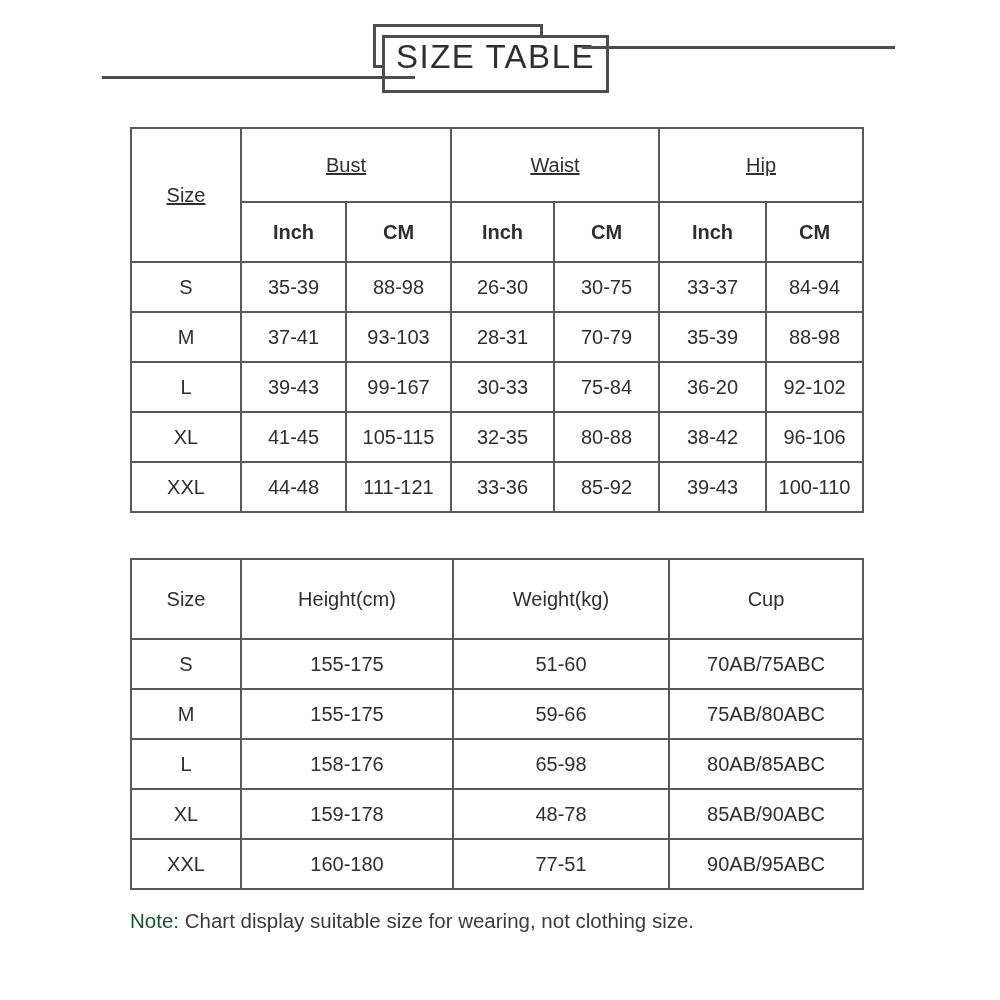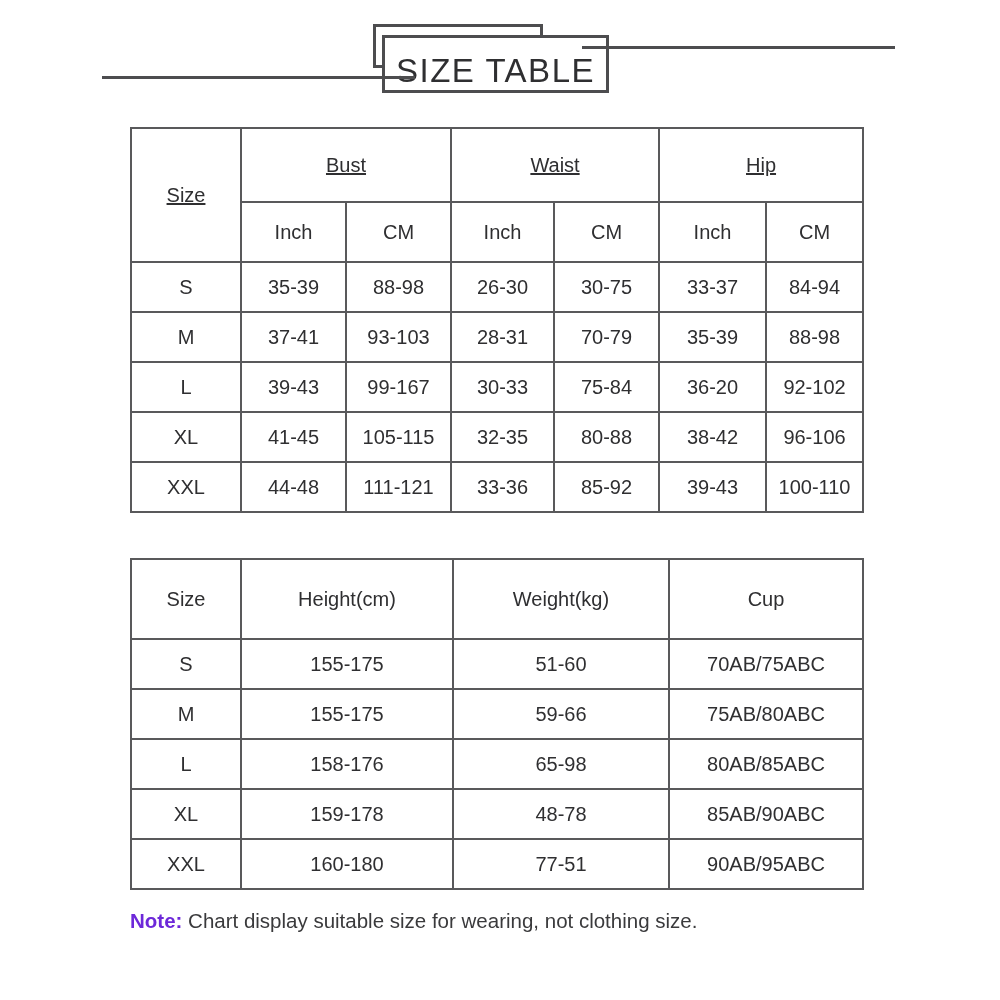--- a/index.html
+++ b/index.html
@@ -33,21 +33,21 @@
   }
   .front-box {
     position: absolute;
     left: 382px; top: 35px;
     width: 227px; height: 58px;
     border: 3px solid #4d4d4f;
     box-sizing: border-box;
     background: #ffffff;
     z-index: 2;
     display: flex;
-    align-items: flex-end;
+    align-items: flex-start;
     justify-content: center;
   }
   .title-text {
     font-size: 33px;
     font-weight: 400;
     letter-spacing: 1.5px;
     color: #2f2f31;
   }
 
   
@@ -64,34 +64,34 @@
     vertical-align: middle;
     font-size: 20px;
     color: #2f2f31;
     padding: 0;
     overflow: hidden;
   }
   #table1 { left: 130px; top: 127px; }
   #table2 { left: 130px; top: 558px; }
 
   #table1 tr.g-row td { height: 72px; text-decoration: underline; }
-  #table1 tr.u-row td { height: 58px; }
+  #table1 tr.u-row td { height: 58px; font-weight: bold; }
   #table1 tr.d-row td { height: 48px; }
   #table2 tr.h-row td { height: 78px; }
   #table2 tr.d-row td { height: 48px; }
 
   
   .note {
     position: absolute;
     left: 130px; top: 904px;
     font-size: 20.5px;
     line-height: 34px;
     color: #3a3a3c;
   }
-  .note b { font-weight: bold; color: #6d28d9; }
+  .note b { font-weight: normal; color: #14532d; }
 </style>
 </head>
 <body>
 
 <div class="canvas">
 
   <div class="art-line line-left"></div>
   <div class="art-line line-right"></div>
   <div class="back-box"></div>
   <div class="front-box">

